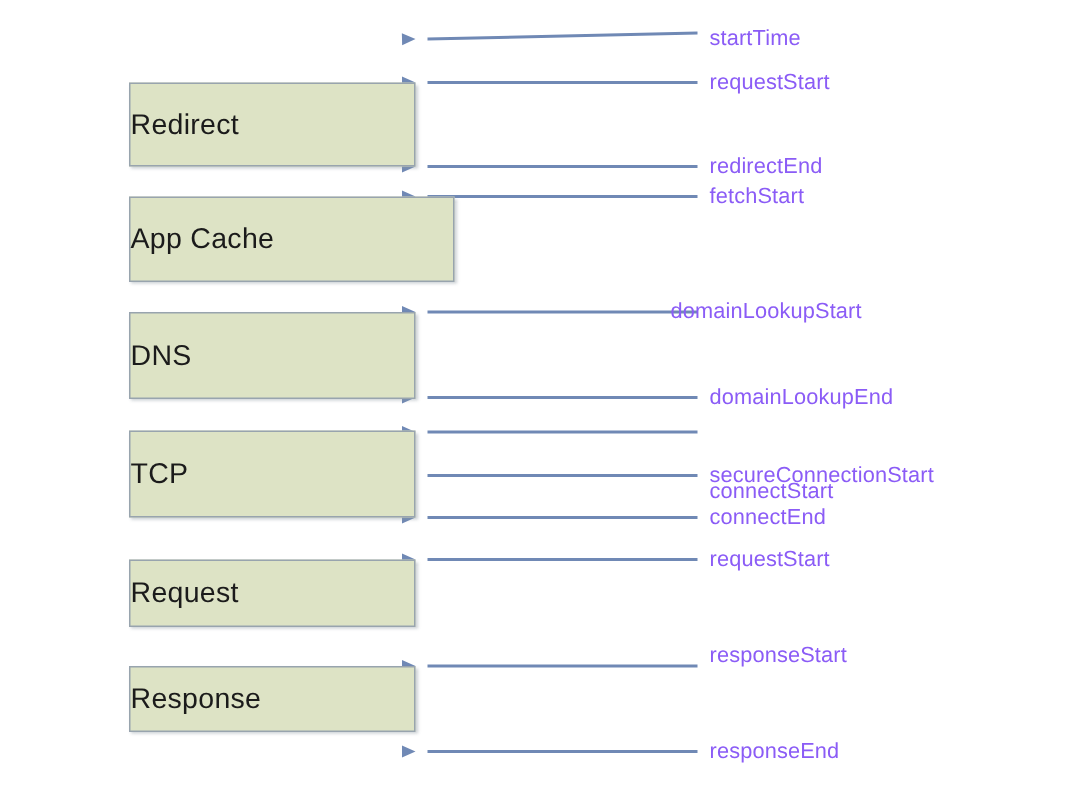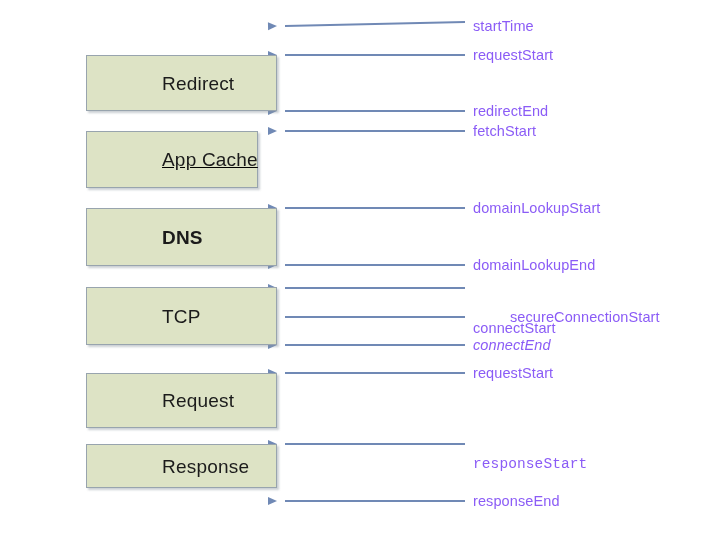--- a/index.html
+++ b/index.html
@@ -25,27 +25,25 @@
   .phase-box {
     position: absolute;
     box-sizing: border-box;
     background: #dde3c5;
     border: 1px solid #98a4ae;
     display: flex;
     align-items: center;
     box-shadow: 1.5px 1.5px 2px rgba(140,150,160,0.45);
   }
   .phase-label {
-    padding-left: 27px;
     font-size: 19px;
     color: #1b1b1b;
     letter-spacing: 0.2px;
     line-height: 1;
     white-space: nowrap;
-    margin-left: 48px;
   }
   .event-label {
     position: absolute;
     font-size: 14.5px;
     color: #8b5cf6;
     white-space: nowrap;
     line-height: 1;
     letter-spacing: 0.1px;
   }
 </style>
@@ -102,44 +100,44 @@
       <g>
         <line x1="465" y1="501" x2="285" y2="501" stroke="#7089b5" stroke-width="2"></line>
         <polygon points="0,0 -9,-4 -9,4" fill="#7089b5" transform="translate(277,501) rotate(360)"></polygon>
       </g>
     </svg>
 
   <div id="boxes">
       <div class="phase-box" style="left: 86px; top: 55px; width: 191px; height: 56px;">
         <span class="phase-label">Redirect</span>
       </div>
-      <div class="phase-box" style="left: 86px; top: 131px; width: 172px; height: 57px; text-decoration: underline;">
+      <div class="phase-box" style="left: 86px; top: 131px; width: 217px; height: 57px;">
         <span class="phase-label">App Cache</span>
       </div>
-      <div class="phase-box" style="left: 86px; top: 208px; width: 191px; height: 58px; font-weight: bold;">
+      <div class="phase-box" style="left: 86px; top: 208px; width: 191px; height: 58px;">
         <span class="phase-label">DNS</span>
       </div>
       <div class="phase-box" style="left: 86px; top: 287px; width: 191px; height: 58px; text-align: right;">
         <span class="phase-label">TCP</span>
       </div>
-      <div class="phase-box" style="left: 86px; top: 373px; width: 191px; height: 55px;">
+      <div class="phase-box" style="left: 86px; top: 373px; width: 191px; height: 45px;">
         <span class="phase-label">Request</span>
       </div>
       <div class="phase-box" style="left: 86px; top: 444px; width: 191px; height: 44px;">
         <span class="phase-label">Response</span>
       </div>
     </div>
   <div id="labels">
       <div class="event-label" style="left: 473px; top: 19px;">startTime</div>
       <div class="event-label" style="left: 473px; top: 48px;">requestStart</div>
       <div class="event-label" style="left: 473px; top: 104px;">redirectEnd</div>
       <div class="event-label" style="left: 473px; top: 124px;">fetchStart</div>
-      <div class="event-label" style="left: 473px; top: 201px;">domainLookupStart</div>
+      <div class="event-label" style="left: 447px; top: 201px;">domainLookupStart</div>
       <div class="event-label" style="left: 473px; top: 258px;">domainLookupEnd</div>
       <div class="event-label" style="left: 473px; top: 281px; margin-top: 40px;">connectStart</div>
-      <div class="event-label" style="left: 473px; top: 310px; margin-left: 37px;">secureConnectionStart</div>
-      <div class="event-label" style="left: 473px; top: 338px; font-style: italic;">connectEnd</div>
+      <div class="event-label" style="left: 473px; top: 310px;">secureConnectionStart</div>
+      <div class="event-label" style="left: 473px; top: 338px;">connectEnd</div>
       <div class="event-label" style="left: 473px; top: 366px;">requestStart</div>
-      <div class="event-label" style="left: 473px; top: 457px; font-family: Liberation Mono, monospace;">responseStart</div>
+      <div class="event-label" style="left: 473px; top: 430px;">responseStart</div>
       <div class="event-label" style="left: 473px; top: 494px;">responseEnd</div>
     </div>
 
 </div>
 
 </body></html>

